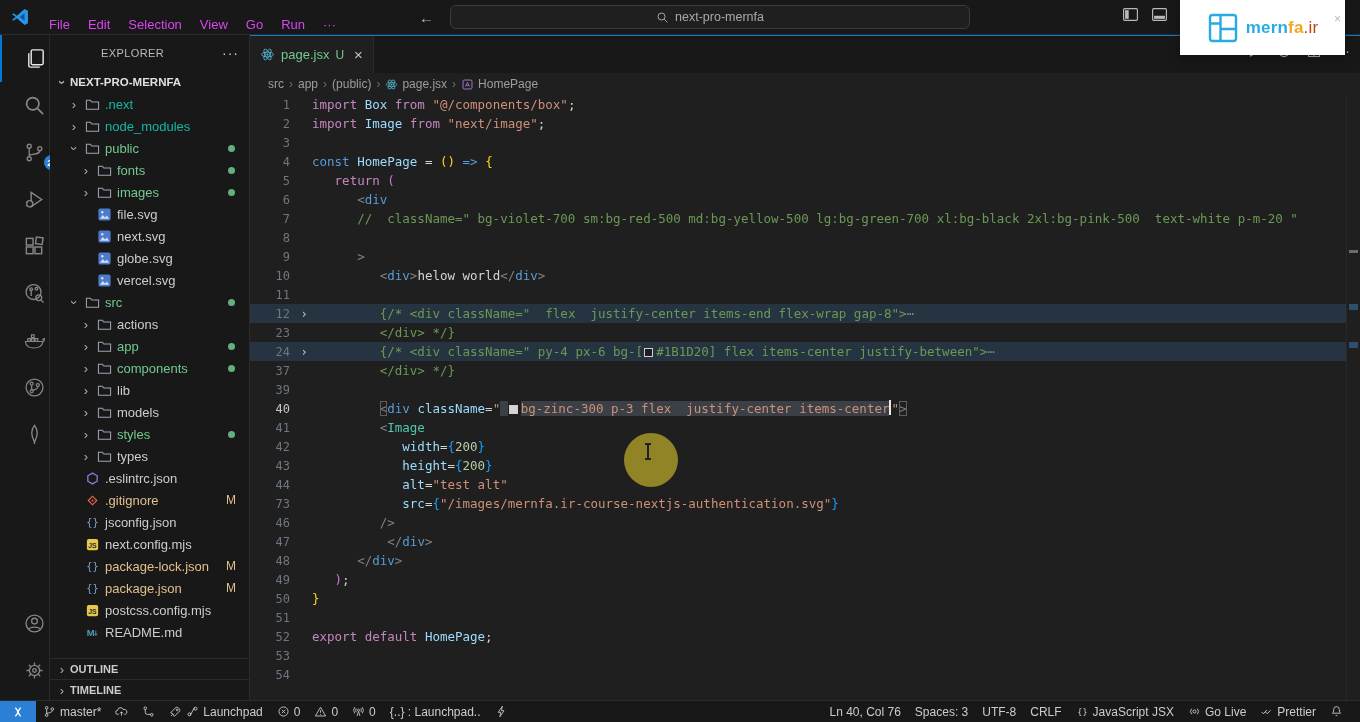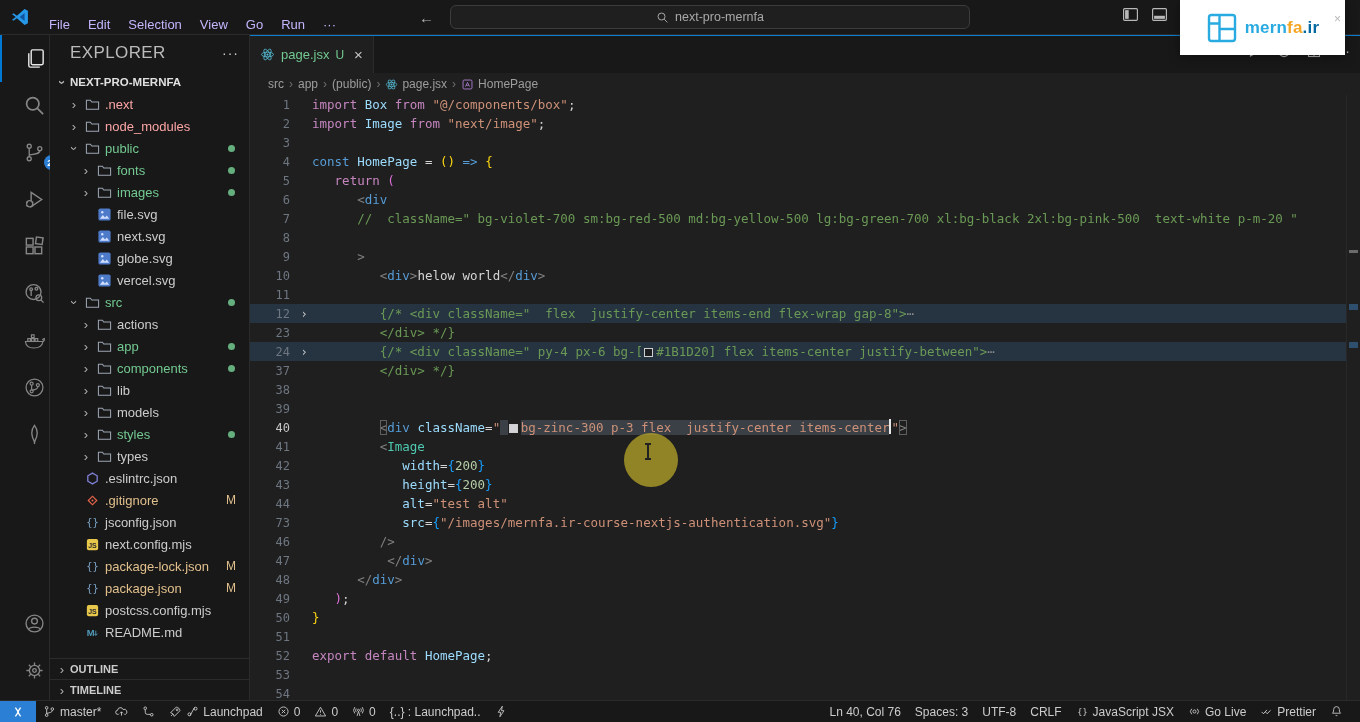--- a/index.html
+++ b/index.html
@@ -2,58 +2,58 @@
 <html><head>
 <meta charset="utf-8">
 <style>
   * { margin:0; padding:0; box-sizing:border-box; }
   body { background:#000; font-family:"Liberation Sans", sans-serif; }
   .app { position:relative; width:1360px; height:722px; background:#1f1f1f; overflow:hidden; color:#cccccc; }
 
   
   .titlebar { position:absolute; top:0; left:0; width:1360px; height:35px; background:#181818; border-bottom:1px solid #2b2b2b; display:flex; align-items:center; z-index:5; }
   .vscode-logo { width:20px; height:20px; margin:0 10px 0 10px; }
-  .menu-item { font-size:13px; color:#c4b5fd; padding:4px 9px; border-radius:5px; cursor:default;margin-top:14px; }
+  .menu-item { font-size:13px; color:#d946ef; padding:4px 9px; border-radius:5px; cursor:default;margin-top:14px; }
   .nav-arrows { margin-left:74px; display:flex; gap:16px; font-size:15px; color:#b6b6b6; }
   .nav-arrows .dim { color:#6e6e6e; }
   .searchbox { position:absolute; left:450px; top:5px; width:520px; height:24px; background:#1f1f1f; border:1px solid #3c3c3c; border-radius:6px; display:flex; align-items:center; justify-content:center; gap:6px; font-size:12.5px; color:#a9a9a9; }
   .searchbox .sicon { width:13px; height:13px; display:inline-block; }
   .tb-right { position:absolute; left:1122px; top:6px; display:flex; gap:12px; }
   .tb-right .licon { width:17px; height:17px; color:#b8b8b8; }
 
   
   .brand-overlay { position:absolute; right:15px; top:0; width:165px; height:55px; background:#ffffff; z-index:50; display:flex; align-items:center; justify-content:center; gap:7px; box-shadow:0 2px 10px rgba(0,0,0,.4); }
   .brand-grid { width:32px; height:32px; }
   .brand-text { font-size:17px; font-weight:bold; letter-spacing:.2px; }
-  .brand-text .b1 { color:#29aae1; } .brand-text .b2 { color:#f5a623; } .brand-text .b3 { color:#0369a1; font-weight:700; }
+  .brand-text .b1 { color:#29aae1; } .brand-text .b2 { color:#f5a623; } .brand-text .b3 { color:#c2410c; font-weight:400; }
   .brand-close { position:absolute; right:4px; top:12px; color:#b9b9b9; font-size:12px; }
 
   
   .activitybar { position:absolute; left:0; top:35px; width:50px; height:665px; background:#181818; border-right:1px solid #2b2b2b; display:flex; flex-direction:column; }
   .act-item { position:relative; width:68px; height:47px; display:flex; align-items:center; justify-content:center; color:#868686; }
   .act-item.active { color:#e7e7e7; border-left:2px solid #0078d4; }
   .act-item svg { width:23px; height:23px; }
   .act-badge { position:absolute; right:7px; bottom:6px; min-width:17px; height:15px; background:#2b7fd4; color:#fff; border-radius:9px; font-size:9.5px; display:flex; align-items:center; justify-content:center; padding:0 3px; font-weight:bold; }
   .act-bottom { margin-top:auto; padding-bottom:6px; }
 
   
   .sidebar { position:absolute; left:50px; top:35px; width:200px; height:665px; background:#181818; border-right:1px solid #2b2b2b; overflow:hidden; }
   .sb-header { position:absolute; top:0; left:0; right:0; height:35px; display:flex; align-items:center; padding:0 10px 0 20px; }
-  .sb-header .t { font-size:17px; color:#bbbbbb; letter-spacing:.4px; }
+  .sb-header .t { font-size:11px; color:#bbbbbb; letter-spacing:.4px;margin-left:31px; }
   .sb-header .more { margin-left:auto; color:#cccccc; font-size:14px; letter-spacing:1px; }
   .proj-row { position:absolute; top:36px; left:0; right:0; height:22px; display:flex; align-items:center; font-size:11.5px; font-weight:bold; color:#e0e0e0; }
   .proj-row .chv { width:16px; margin-left:4px; text-align:center; }
   .tree { position:absolute; top:58px; left:0; right:0; height:565px; overflow:hidden; }
   .tree-row { height:22px; display:flex; align-items:center; font-size:13px; color:#cccccc; position:relative; }
   .tree-row .chv { width:16px; text-align:center; color:#b0b0b0; flex:none; }
   .tree-row .ficon { width:16px; height:16px; margin:0 5px 0 2px; flex:none; display:flex; align-items:center; justify-content:center; }
   .tree-row .ficon svg { width:15px; height:15px; }
   .tree-row.green .lbl { color:#73c991; }
   .tree-row.mod .lbl { color:#e2c08d; }
-  .tree-row.dim .lbl { color:#fca5a5; }
+  .tree-row.dim .lbl { color:#14b8a6; }
   .tree-row .dotb { position:absolute; right:14px; width:7px; height:7px; border-radius:50%; background:#73c991; opacity:.85; }
   .tree-row .mbadge { position:absolute; right:13px; font-size:12px; color:#e2c08d; }
   .chv-glyph { display:inline-block; font-size:13px; color:#b0b0b0; }
   .chv-glyph.down { transform:rotate(90deg); }
   .sb-section { position:absolute; left:0; right:0; height:21px; border-top:1px solid #2b2b2b; background:#181818; display:flex; align-items:center; font-size:11px; font-weight:bold; color:#cccccc; }
   .sb-section .chv { width:16px; margin-left:4px; text-align:center; font-weight:normal; }
 
   
   .editor { position:absolute; left:250px; top:35px; width:1110px; height:665px; background:#1f1f1f; }
   .tabbar { position:absolute; top:0; left:0; right:0; height:38px; background:#181818; border-top:1px solid #0b7ecf; display:flex; }
@@ -672,25 +672,20 @@
           <span class="ln">24</span>
           <span class="fold">›</span>
           <pre><span class="tk-tx">         </span><span class="tk-c">{/* &lt;div className=" py-4 px-6 bg-[</span><span class="swatch" style="background: rgb(27, 29, 32);"></span><span class="tk-c">#1B1D20] flex items-center justify-between"&gt;</span><span class="tk-e">⋯</span></pre>
         </div>
         <div class="code-row">
           <span class="ln">37</span>
           <span class="fold"></span>
           <pre><span class="tk-tx">         </span><span class="tk-c">&lt;/div&gt; */}</span></pre>
         </div>
         <div class="code-row">
-          <span class="ln">38</span>
-          <span class="fold"></span>
-          <pre></pre>
-        </div>
-        <div class="code-row">
           <span class="ln">39</span>
           <span class="fold"></span>
           <pre></pre>
         </div>
         <div class="code-row">
           <span class="ln cur">40</span>
           <span class="fold"></span>
           <pre><span class="tk-tx">         </span><span class="tk-tb box">&lt;</span><span class="tk-tg">div</span><span class="tk-p"> </span><span class="tk-v">className</span><span class="tk-p">=</span><span class="tk-st">"</span><span class="tk-st sel"> </span><span class="swatch sel" style="background: rgb(212, 212, 216);"></span><span class="tk-st sel">bg-zinc-300 p-3 flex  justify-center items-center</span><span class="caret"></span><span class="tk-st">"</span><span class="tk-tb box">&gt;</span></pre>
         </div>
         <div class="code-row">

